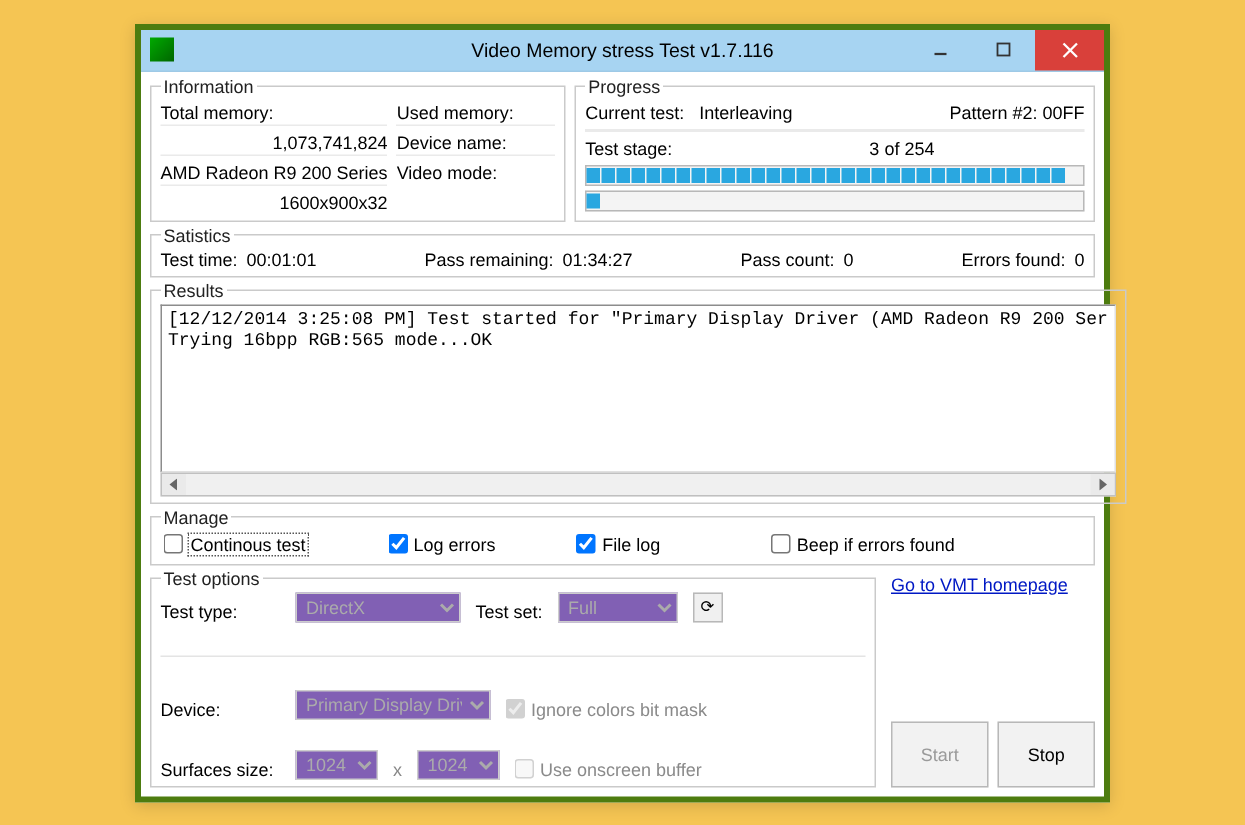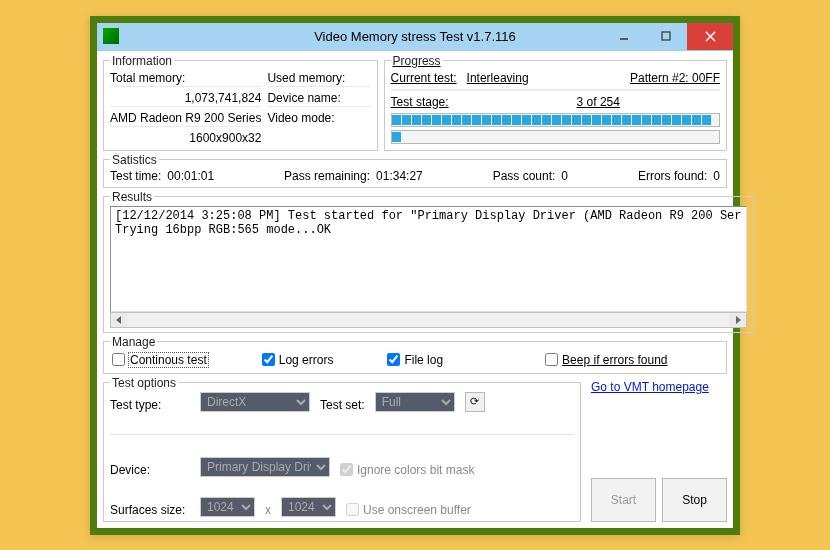--- a/index.html
+++ b/index.html
@@ -11,21 +11,21 @@
       height: 550px;
       overflow: hidden;
       display: flex;
       align-items: center;
       justify-content: center;
     }
     .window {
       width: 650px;
       height: 519px;
       background: #fff;
-      border: 7px solid #4d7c0f;
+      border: 4px solid #4d7c0f;
       box-shadow: 0 2px 10px rgba(0,0,0,.15);
       display: flex;
       flex-direction: column;
     }
     .titlebar {
       background: #a7d4f2;
       height: 28px;
       display: flex;
       align-items: center;
       justify-content: space-between;
@@ -52,21 +52,21 @@
     .content { flex:1; padding:3px 6px 6px 6px; display:flex; flex-direction:column; gap:2px; }
     fieldset {
       border:1px solid #cacaca;
       border-radius:0;
       padding:2px 6px 4px 6px;
       position:relative;
     }
     legend { font-size:12px; padding:0 2px; color:#222;}
     .top-row { display:flex; gap:6px; }
     .info-box { flex:0 0 44%; }
-    .progress-box { flex:1;text-decoration:underline; }
+    .progress-box { flex:1; }
     .info-grid { display:grid; grid-template-columns: auto 1fr; row-gap:3px; column-gap:6px; }
     .info-grid .val { text-align:right; }
     .info-grid > div { border-bottom:1px solid #eaeaea; padding:1px 0;}
     .info-grid > div.nb { border-bottom:none;}
     .progress-grid { display:grid; grid-template-columns:auto 1fr auto; row-gap:3px; column-gap:10px;}
     .progress-grid > div { padding:1px 0;}
     .progress-grid .hr { grid-column:1/4; height:1px; background:#eaeaea;}
     .pbar {
       grid-column:1/4;
       height:14px;
@@ -122,21 +122,21 @@
     .opt-line { display:flex; align-items:flex-end; gap:10px; }
     .opt-line label { min-width:80px;}
     select, .combo {
       font-size:12px;
       font-family:inherit;
       border:1px solid #b8b8b8;
       background:#f4f4f4;
       height:20px;
       padding:1px 2px;
     }
-    .combo.disabled, select:disabled { color:#888; background:#0f172a;}
+    .combo.disabled, select:disabled { color:#888; background:#4c1d95;}
     .sq-btn {
       width:20px;height:20px;border:1px solid #b8b8b8;background:#f0f0f0;display:flex;align-items:center;justify-content:center;font-size:11px;
     }
     .right-col { width:140px; display:flex; flex-direction:column; gap:8px; padding:4px 0 0 4px;justify-content:space-between;}
     .link { color:#0018c4; text-decoration:underline; cursor:pointer; font-size:12px;}
     .btn-row { display:flex; gap:6px; margin-top:10px;}
     .btn {
       flex:1; height:44px; border:1px solid #b8b8b8;background:#f2f2f2;
       display:flex;align-items:center;justify-content:center;
       font-size:12px;
@@ -289,21 +289,21 @@
           <span class="dotted-focus">Continous test</span>
         </label>
         <label class="chk" style="margin-left:30px;">
           <input type="checkbox" id="chk-log" checked="" style="">
           <span>Log errors</span>
         </label>
         <label class="chk" style="margin-left:30px;">
           <input type="checkbox" id="chk-file" checked="" style="">
           <span>File log</span>
         </label>
-        <label class="chk" style="margin-left:78px;text-decoration:underline;">
+        <label class="chk" style="margin-left:50px;">
           <input type="checkbox" id="chk-beep" style="">
           <span>Beep if errors found</span>
         </label>
       </div>
     </fieldset>
 
     <div class="options-row">
       <fieldset class="options-box">
         <legend>Test options</legend>
         <div class="opt-line">

